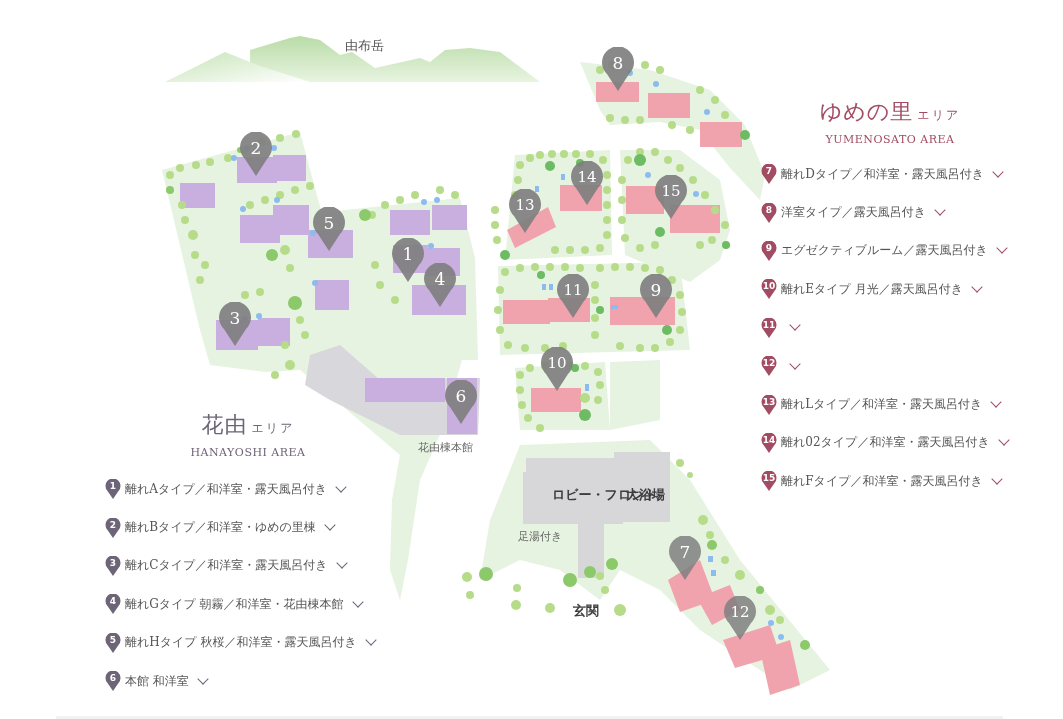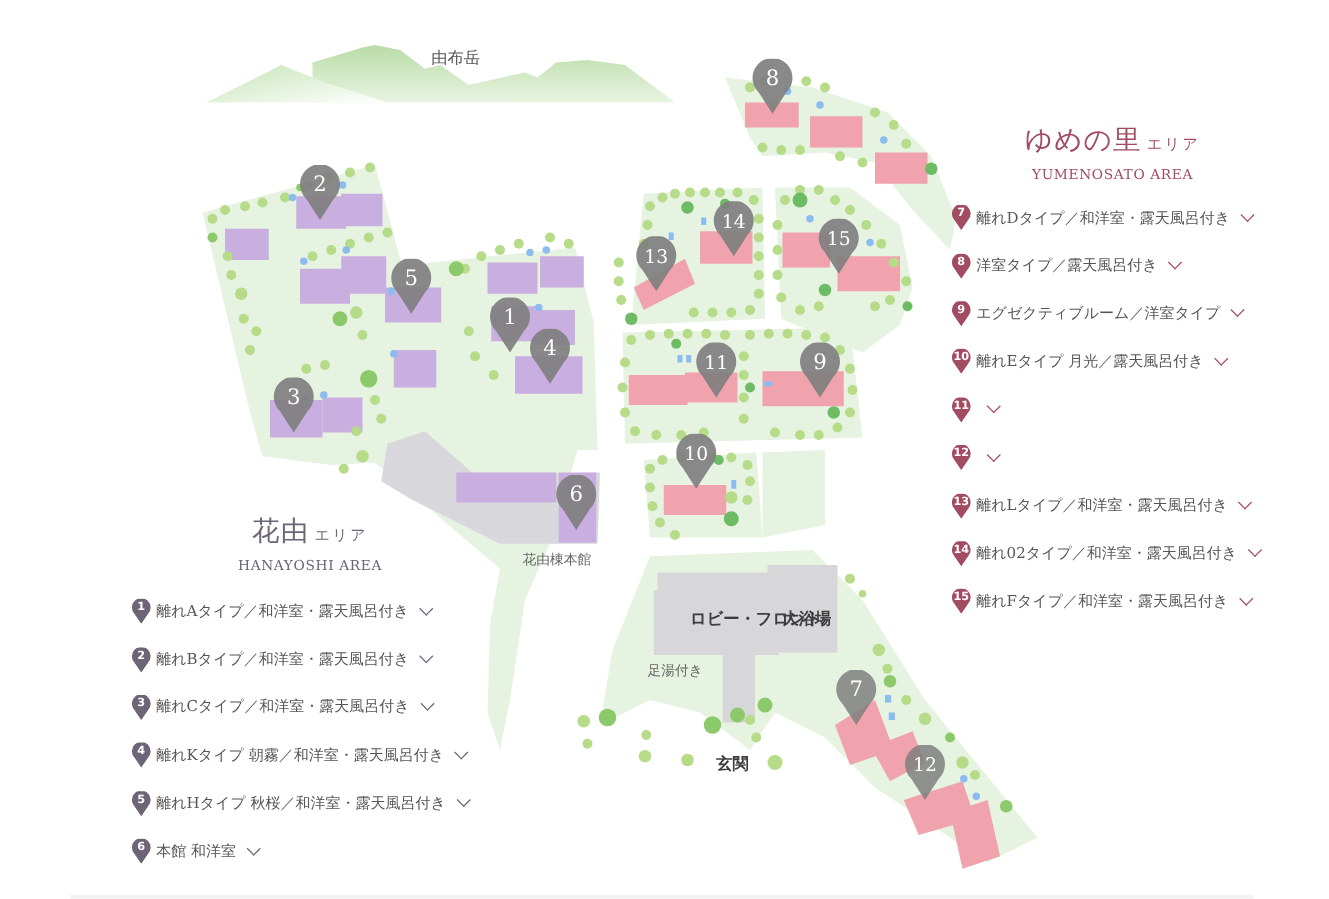--- a/index.html
+++ b/index.html
@@ -446,41 +446,41 @@
       <span>離れAタイプ／和洋室・露天風呂付き</span>
       <i class="chev"></i>
     </li>
   <li>
       <span class="lpin">
         <svg width="16" height="20" viewBox="0 0 16 20">
           <path d="M8,20 L2.5,12 A7.5,7.5 0 1,1 13.5,12 Z" fill="#6d6478"></path>
         </svg>
         <span>2</span>
       </span>
-      <span>離れBタイプ／和洋室・露天風呂付き</span>
+      <span>離れBタイプ／和洋室・ゆめの里棟</span>
       <i class="chev"></i>
     </li>
   <li>
       <span class="lpin">
         <svg width="16" height="20" viewBox="0 0 16 20">
           <path d="M8,20 L2.5,12 A7.5,7.5 0 1,1 13.5,12 Z" fill="#6d6478"></path>
         </svg>
         <span>3</span>
       </span>
       <span>離れCタイプ／和洋室・露天風呂付き</span>
       <i class="chev"></i>
     </li>
   <li>
       <span class="lpin">
         <svg width="16" height="20" viewBox="0 0 16 20">
           <path d="M8,20 L2.5,12 A7.5,7.5 0 1,1 13.5,12 Z" fill="#6d6478"></path>
         </svg>
         <span>4</span>
       </span>
-      <span>離れKタイプ 朝霧／和洋室・露天風呂付き</span>
+      <span>離れGタイプ 朝霧／和洋室・花由棟本館</span>
       <i class="chev"></i>
     </li>
   <li>
       <span class="lpin">
         <svg width="16" height="20" viewBox="0 0 16 20">
           <path d="M8,20 L2.5,12 A7.5,7.5 0 1,1 13.5,12 Z" fill="#6d6478"></path>
         </svg>
         <span>5</span>
       </span>
       <span>離れHタイプ 秋桜／和洋室・露天風呂付き</span>
@@ -524,21 +524,21 @@
       <span>洋室タイプ／露天風呂付き</span>
       <i class="chev"></i>
     </li>
   <li>
       <span class="lpin">
         <svg width="16" height="20" viewBox="0 0 16 20">
           <path d="M8,20 L2.5,12 A7.5,7.5 0 1,1 13.5,12 Z" fill="#a24c63"></path>
         </svg>
         <span>9</span>
       </span>
-      <span>エグゼクティブルーム／洋室タイプ</span>
+      <span>エグゼクティブルーム／露天風呂付き</span>
       <i class="chev"></i>
     </li>
   <li>
       <span class="lpin">
         <svg width="16" height="20" viewBox="0 0 16 20">
           <path d="M8,20 L2.5,12 A7.5,7.5 0 1,1 13.5,12 Z" fill="#a24c63"></path>
         </svg>
         <span>10</span>
       </span>
       <span>離れEタイプ 月光／露天風呂付き</span>

